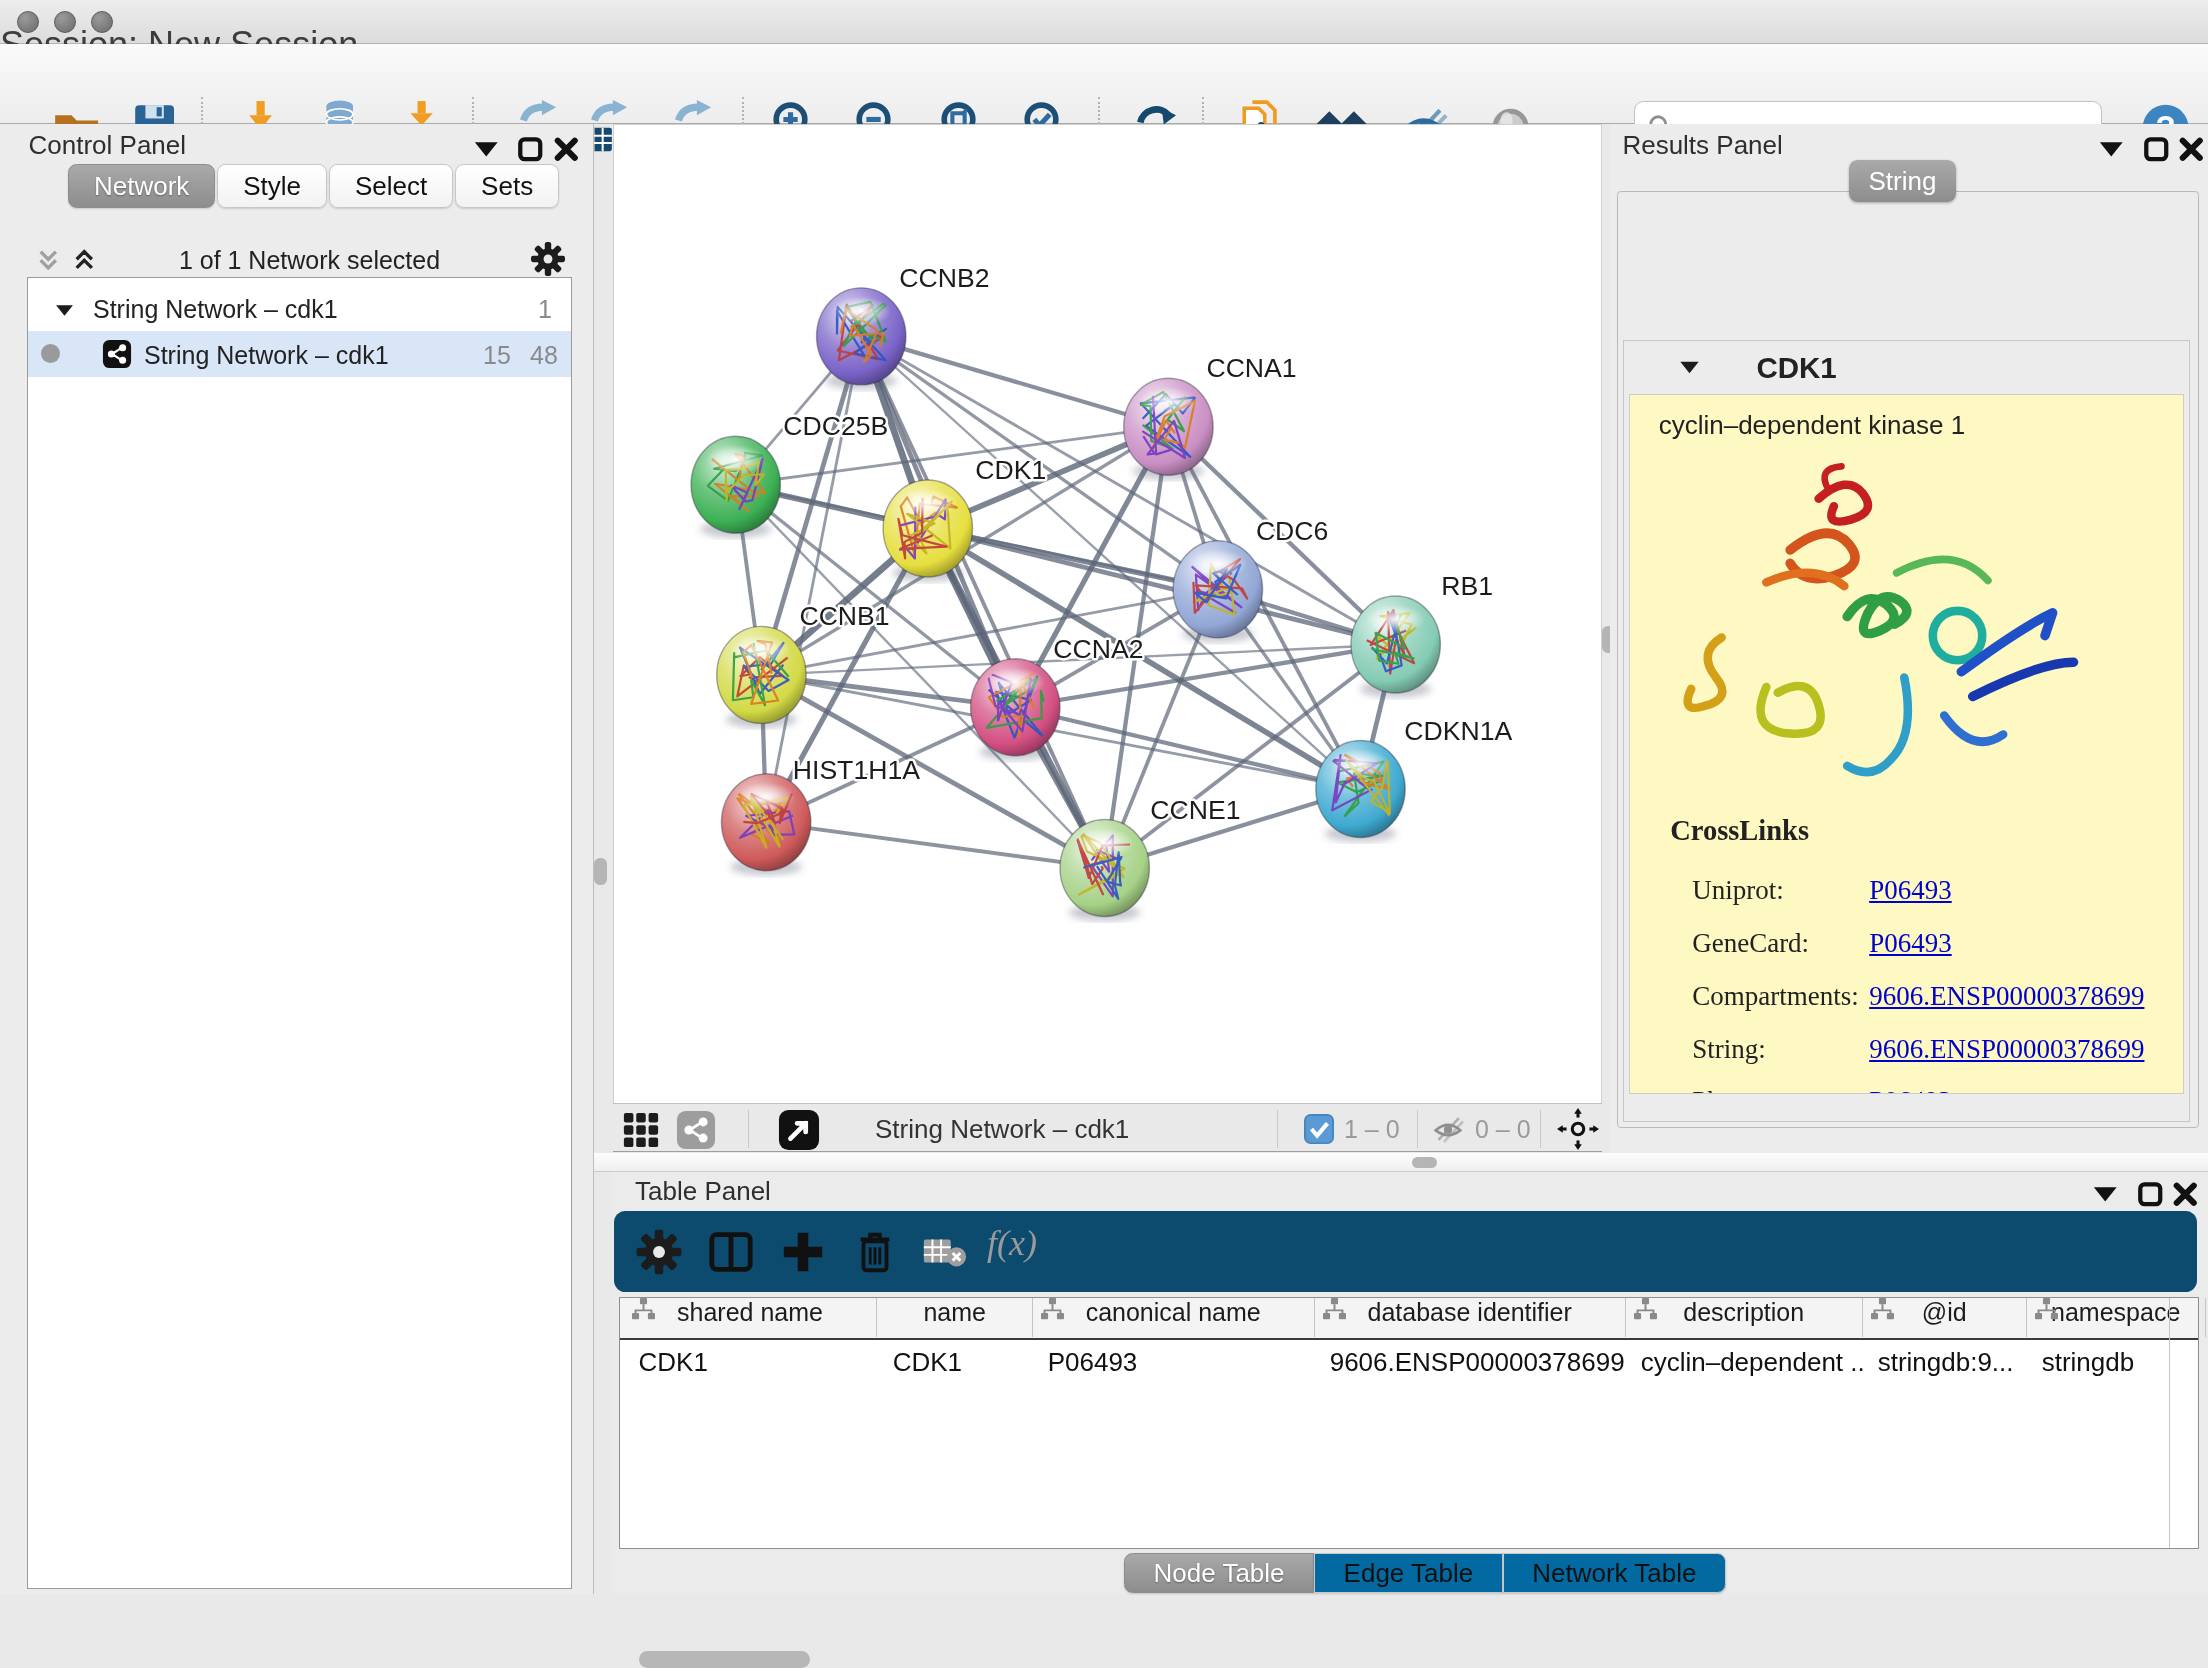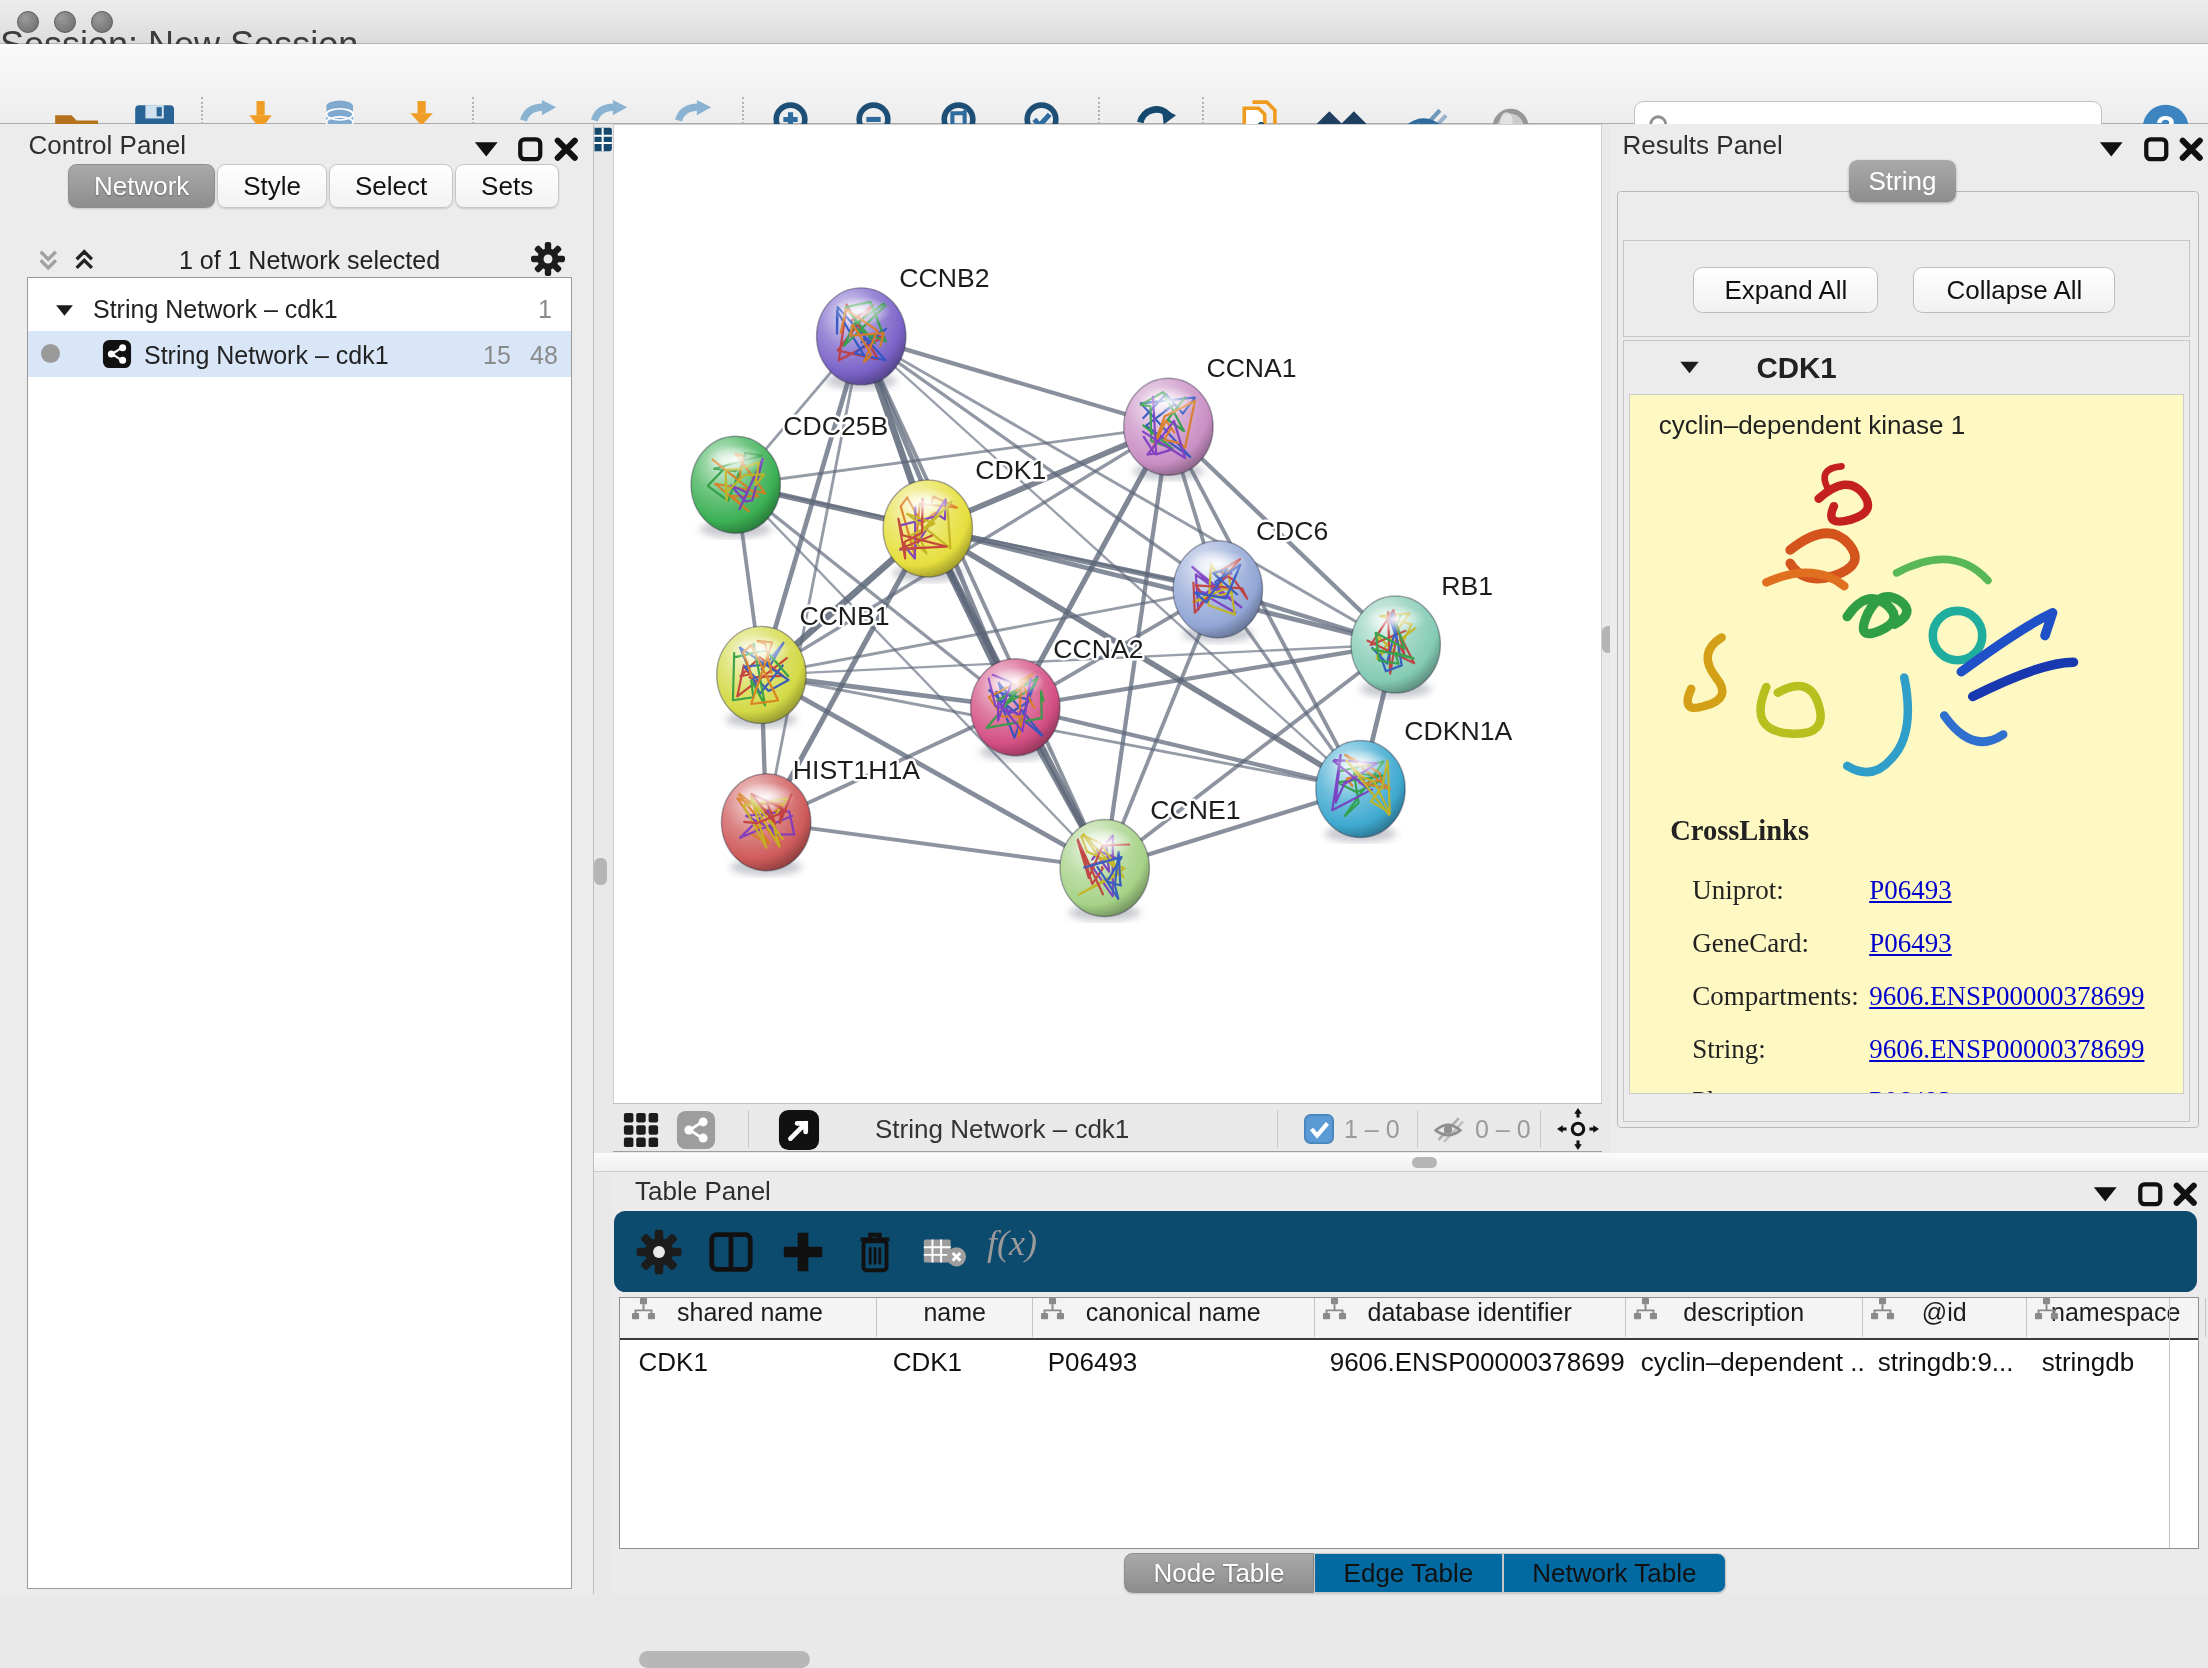--- a/index.html
+++ b/index.html
@@ -720,24 +720,20 @@
         <use href="#sym-tri"></use>
       </svg>
     <svg class="ph-ico" style="left:532px;top:11.4px" viewBox="0 0 30 30" width="28.5" height="28.5">
         <use href="#sym-box"></use>
       </svg>
     <svg class="ph-ico" style="left:567px;top:11.4px" viewBox="0 0 30 30" width="28.5" height="28.5">
         <use href="#sym-x"></use>
       </svg>
     <div id="rp-tab">String</div>
     <div id="rp-outer">
-      <div id="rp-btnbox">
-        <button class="rp-btn" style="left:69px;width:185px">Expand All</button>
-        <button class="rp-btn" style="left:289px;width:202px">Collapse All</button>
-      </div>
       <div id="rp-cdk1box">
         <div id="rp-cdk1-head">
           <svg style="position:absolute;left:54px;top:15px;width:23px;height:23px;color:#1c1c1c" viewBox="0 0 24 24" width="23" height="23">
               <use href="#sym-tri"></use>
             </svg>
           <span style="position:absolute;left:132px;top:9.5px;font-size:29.5px;font-weight:bold">CDK1</span>
         </div>
         <div id="rp-content">
           <div style="position:absolute;left:28.5px;top:15px;font-size:26px">cyclin–dependent kinase 1</div>
           <svg style="position:absolute;left:46px;top:57px" width="447" height="352" viewBox="0 0 470 360">

